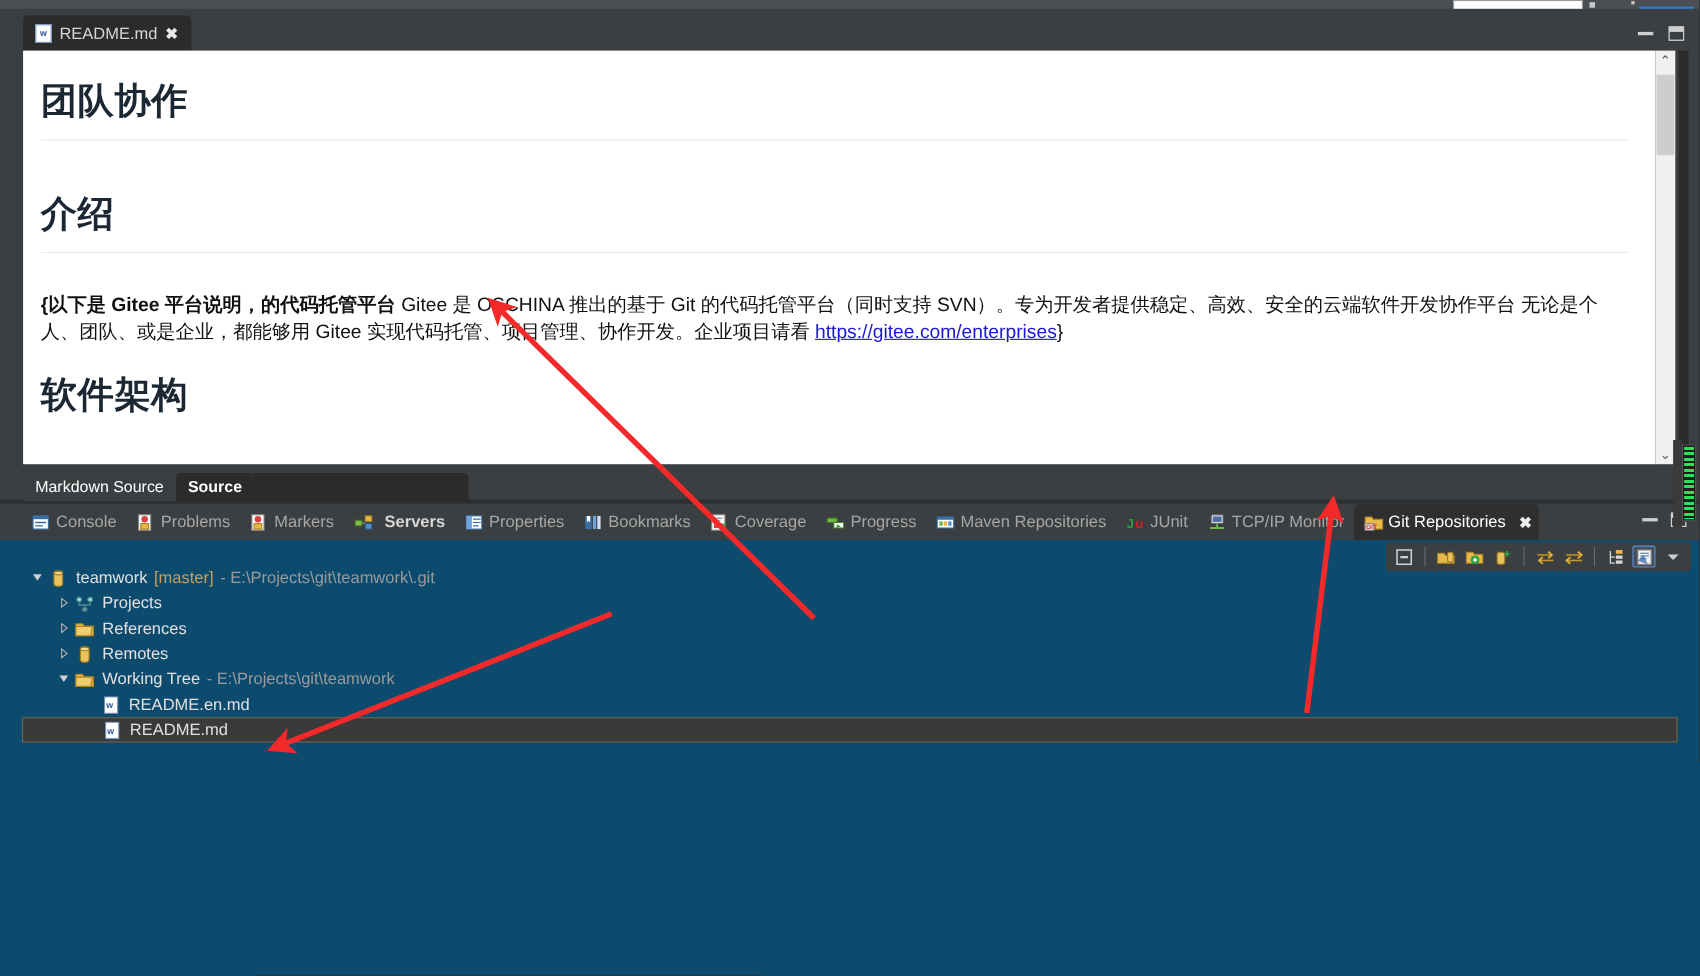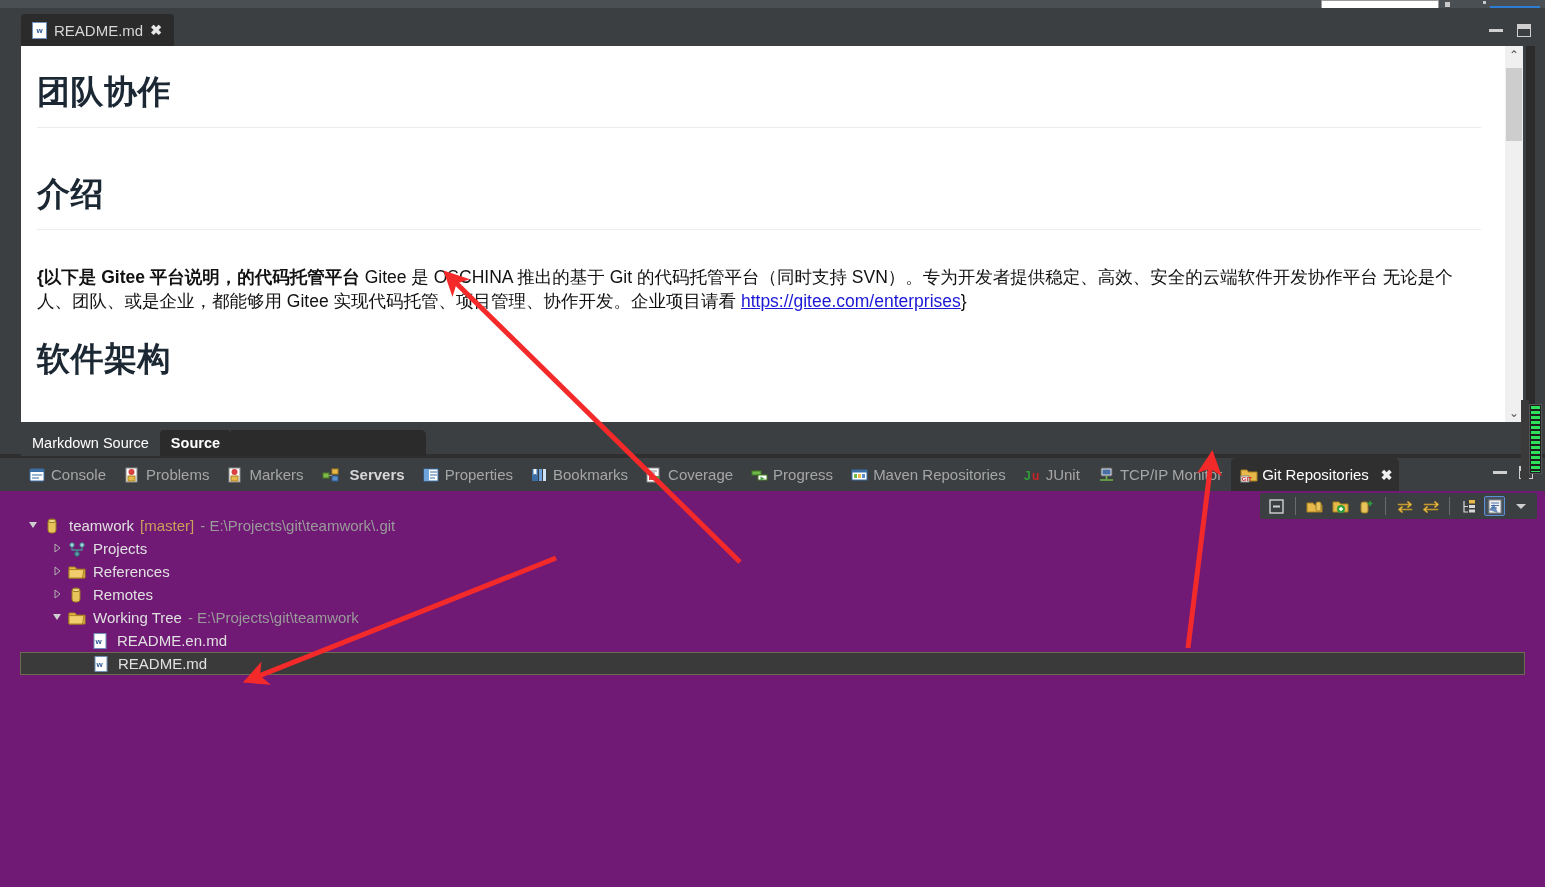--- a/index.html
+++ b/index.html
@@ -60,21 +60,21 @@
 
   
   .ptabs { position: absolute; left: 21px; top: 422px; height: 26px; display: flex; align-items: flex-end; }
   .ptab { height: 26px; padding: 0 11px; color: #ffffff; font-size: 14.5px;
           display: flex; align-items: center; background: #3c3f41;
           border-top-left-radius: 4px; border-top-right-radius: 4px; }
   .ptab.active { background: #2b2b2b; color: #ffffff; font-weight: bold; }
   .ptab-filler { height: 26px; width: 195px; background: #2b2b2b; border-top-right-radius: 5px; }
 
   
-  .view-panel { position: absolute; left: 0px; top: 458px; width: 1545px; height: 429px; background: #701a75; }
+  .view-panel { position: absolute; left: 0px; top: 458px; width: 1545px; height: 429px; background: #0c4a6e; }
   .view-tabbar { position: absolute; left: 0; top: 0; width: 1545px; height: 33px; background: #3c3f41; }
   .vtabs { position: absolute; left: 20px; top: 0; height: 33px; display: flex; align-items: center; }
   .vtab { height: 33px; display: flex; align-items: center; gap: 6px; padding: 0 9px;
           color: #a6a6a6; font-size: 15px; white-space: nowrap; }
   .vtab.bold { color: #d7d7d7; font-weight: bold; gap: 12px; }
   .vtab.active { background: #2f2f2f; color: #ffffff; border-top-left-radius: 5px; border-top-right-radius: 5px; padding-right: 6px;}
   .vtab .x { color: #efefef; font-weight: bold; font-size: 14px; margin-left: 6px; }
   .ico { width: 16px; height: 16px; display: inline-block; position: relative; flex: 0 0 16px; }
 
   .panel-ctrl { position: absolute; right: 12px; top: 8px; display: flex; gap: 12px; align-items: center; }
@@ -94,21 +94,21 @@
   .git-toolbar { position: absolute; right: 8px; top: 35px; height: 26px; display: flex;
                  align-items: center; gap: 5px; background: #3c3f41; padding: 2px 6px;
                  border-radius: 2px; }
   .tb-sep { width: 1px; height: 18px; background: #6b6b6b; margin: 0 3px; }
   .tb-btn { width: 21px; height: 20px; display: flex; align-items: center; justify-content: center;
             border-radius: 2px; }
   .tb-btn.sel { border: 1px solid #5b8fd6; background: #45515e; }
 
   
   .tree { position: absolute; left: 20px; top: 56px; width: 1505px; font-size: 15px; color: #d4d4d4; }
-  .trow { height: 23px; display: flex; align-items: center; white-space: nowrap; }
+  .trow { height: 23px; display: flex; align-items: center; white-space: nowrap; text-align: center; }
   .trow.sel { background: #3a3a3a; border: 1px solid #6e6a52; height: 23px; width: 1505px; }
   .twist { width: 12px; height: 12px; margin-right: 4px; color: #c9c9c9; font-size: 9px; line-height: 12px; }
   .tlabel { color: #e0e0e0; }
   .tbranch { color: #c8a05a; margin-left: 6px; }
   .tpath { color: #9a9a9a; margin-left: 6px; }
   .ind0 { padding-left: 8px; } .ind1 { padding-left: 32px; }
   .ind2 { padding-left: 56px; }
 
   
   .arrow-svg { position: absolute; left: 0; top: 0; width: 1545px; height: 887px; pointer-events: none; }

